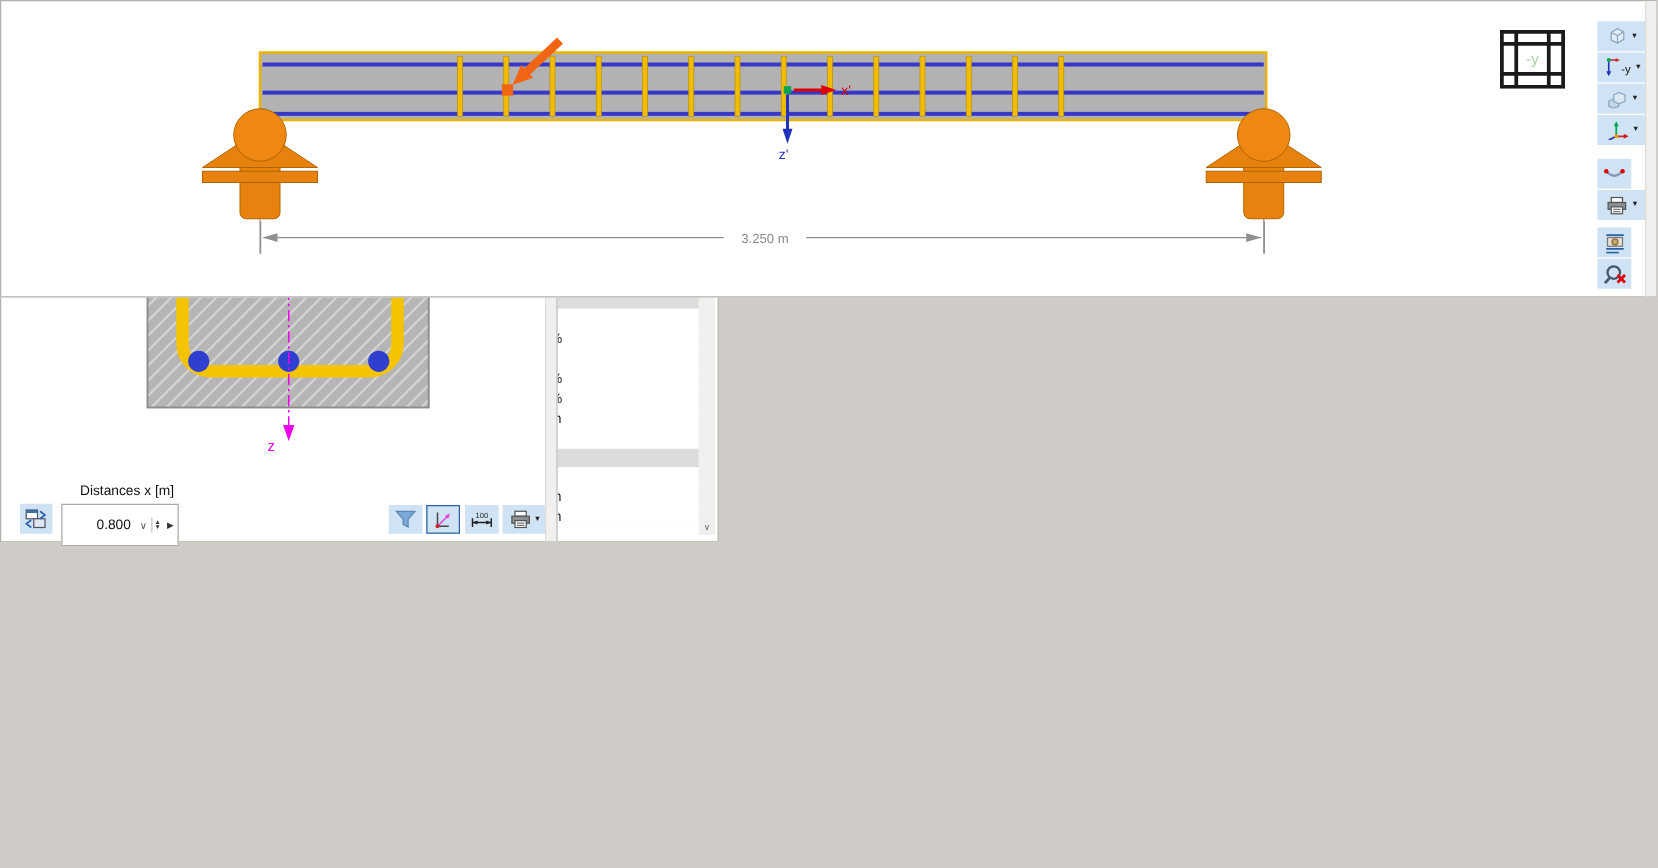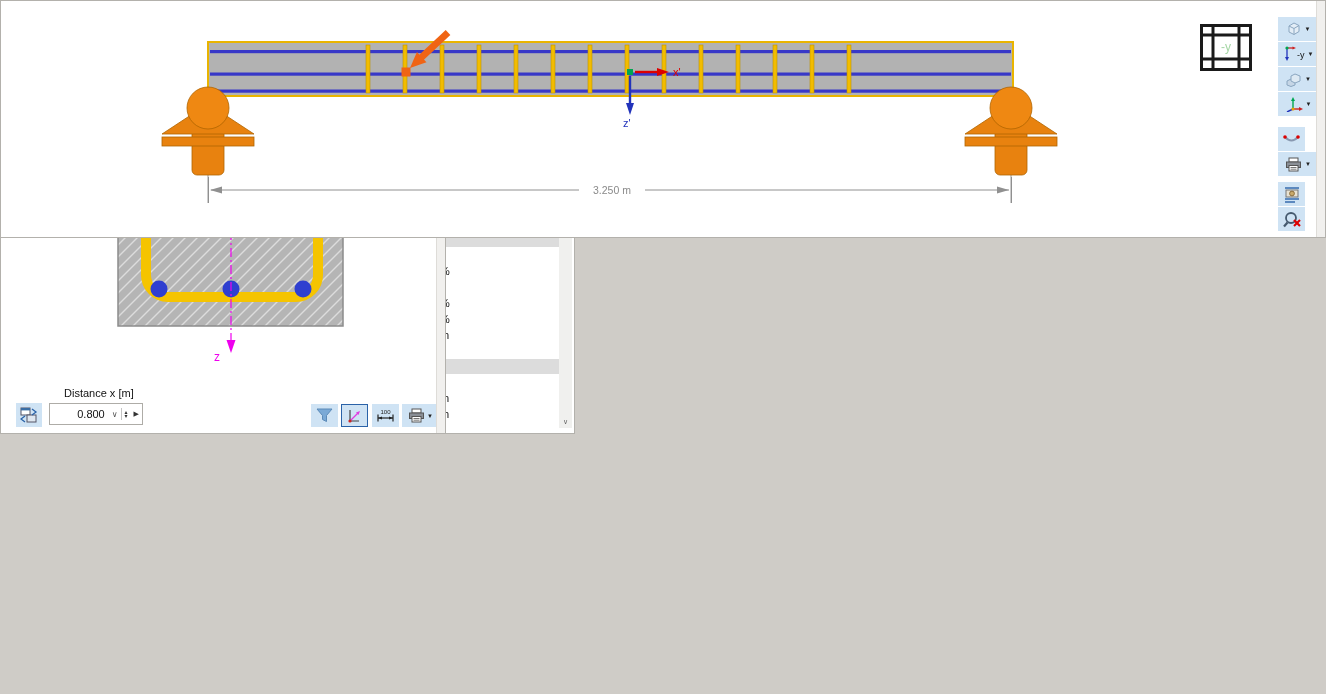--- a/index.html
+++ b/index.html
@@ -67,21 +67,21 @@
   .vscroll { position:absolute; right:2px; top:44px; bottom:5px; width:13px; background:#f0f0ee; }
   .vscroll .arr { position:absolute; left:0; width:13px; height:12px; font-size:7px; color:#666;
                   display:flex; align-items:center; justify-content:center; }
   .vscroll .arr.up { top:0; } .vscroll .arr.dn { bottom:0; }
   .vscroll .thumb { position:absolute; left:1px; top:14px; width:11px; height:150px;
                     background:#d2d1cd; border:1px solid #bcbab5; }
 
   
   .info { position:absolute; left:14px; top:12px; font-size:11px; line-height:13.5px; }
   .loclabel { position:absolute; left:63px; top:386px; font-size:11px; }
-  .dropbox { position:absolute; left:48px; top:402px; width:94px; height:22px; border:1px solid #aeaca7;
+  .dropbox { position:absolute; left:48px; top:402px; width:94px; height:34px; border:1px solid #aeaca7;
              background:#fff; display:flex; align-items:center; font-size:11px;padding-left:16px; }
   .dropbox .v { flex:1; text-align:right; padding-right:4px; }
   .sqbtn { position:absolute; width:27px; height:23px; background:#cfe3f4; display:flex;
            align-items:center; justify-content:center; gap:2px; }
   .sqbtn.sel { border:1px solid #2a62a8; }
   .sqbtn .c { font-size:6px; color:#222; }
 
   
   .beam-svg { position:absolute; left:0; top:0; }
   .viewcube { position:absolute; left:1199px; top:23px; width:52px; height:47px; }
@@ -370,21 +370,21 @@
         <line x1="145" y1="141" x2="284" y2="141"></line>
         <line x1="145" y1="141" x2="145" y2="268"></line>
       </g>
       <polygon points="296,141 283,136.5 283,145.5" fill="#ee00ee"></polygon>
       <polygon points="145,280 140.5,267 149.5,267" fill="#ee00ee"></polygon>
       <text x="293" y="158" font-size="12" fill="#ee00ee">y</text>
       <text x="128" y="288" font-size="12" fill="#ee00ee">z</text>
       <rect x="143" y="139" width="4" height="4" fill="#e00000"></rect>
     </svg>
 
-    <div class="loclabel">Distance x [m]</div>
+    <div class="loclabel">Distances x [m]</div>
 
     <div class="sqbtn" style="left:15px; top:402px; width:26px; height:24px;">
       <svg width="18" height="17">
         <rect x="1" y="1" width="9" height="7" fill="#fff" stroke="#556"></rect>
         <rect x="1" y="1" width="9" height="2.4" fill="#3a6ea5"></rect>
         <rect x="7" y="8" width="9" height="7" fill="#dfe7f0" stroke="#556"></rect>
         <path d="M12 2 L16 5 L12 8" fill="none" stroke="#2a62a8" stroke-width="1.3"></path>
         <path d="M5 15 L1 12 L5 9" fill="none" stroke="#2a62a8" stroke-width="1.3"></path>
       </svg>
     </div>

